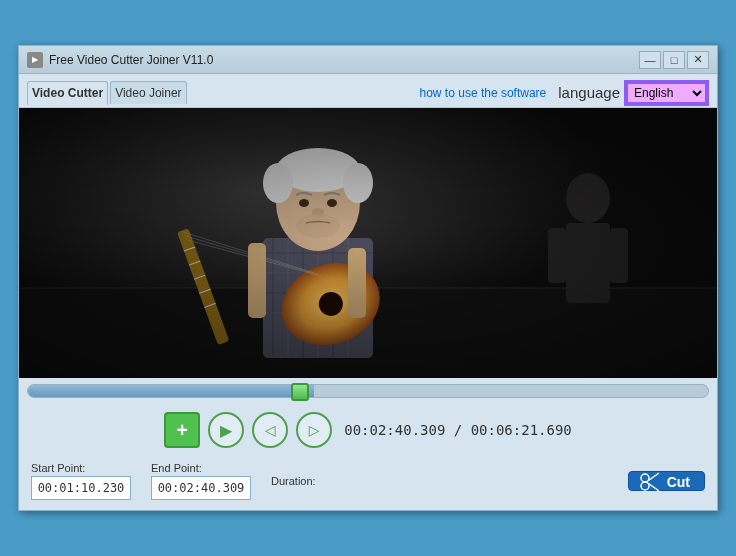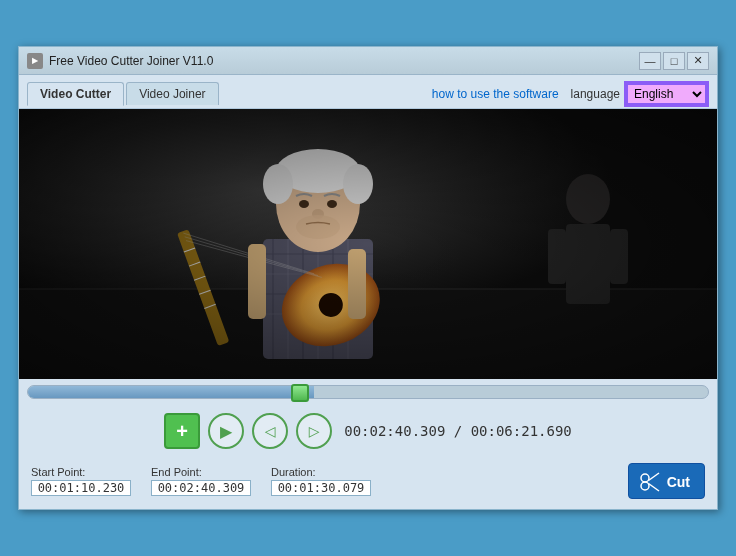--- a/index.html
+++ b/index.html
@@ -72,21 +72,21 @@
     .tabs-bar {
       display: flex;
       align-items: center;
       background: #d6e4f0;
       padding: 4px 8px 0 8px;
       border-bottom: 1px solid #b0c8dc;
       height: 34px;
     }
 
     .tab {
-      padding: 4px 12px;
+      padding: 4px 4px;
       border: 1px solid #9ab4c8;
       border-bottom: none;
       background: #c8dce8;
       font-size: 12px;
       cursor: pointer;
       color: #333;
       margin-right: 2px;
       border-radius: 3px 3px 0 0;
     }
 
@@ -101,21 +101,21 @@
     .how-to-link {
       margin-left: auto;
       color: #0066cc;
       cursor: pointer;
       font-size: 12px;
     }
 
     .lang-label {
       margin-left: 12px;
       color: #333;
-      font-size: 12px;
+      font-size: 15px;
     }
 
     .lang-select {
       margin-left: 4px;
       font-size: 12px;
       border: 4px solid #8b5cf6;
       background: #f0abfc;
       padding: 1px 2px;
       min-width: 70px;
     }
@@ -237,21 +237,21 @@
       margin-right: 20px;
     }
 
     .point-label {
       font-size: 11px;
       color: #333;
     }
 
     .point-input {
       width: 100px;
-      height: 16px;
+      height: 24px;
       border: 1px solid #8ab0c8;
       background: white;
       font-family: monospace;
       font-size: 12px;
       text-align: center;
       color: #333;
       padding: 0 4px;
     }
 
     .duration-group {
@@ -267,21 +267,21 @@
       align-items: center;
       background: #1a6ab8;
       border: 1px solid #1050a0;
       border-radius: 4px;
       padding: 8px 14px 6px 10px;
       cursor: pointer;
       color: white;
       font-size: 14px;
       font-weight: bold;
       gap: 6px;
-      height: 36px;
+      height: 20px;
     }
 
     
     .video-svg {
       position: absolute;
       top: 0; left: 0;
       width: 100%; height: 100%;
     }
   </style>
 </head>
@@ -434,21 +434,20 @@
     <div class="point-group">
       <span class="point-label">Start Point:</span>
       <input class="point-input" type="text" value="00:01:10.230" style="">
     </div>
     <div class="point-group">
       <span class="point-label">End Point:</span>
       <input class="point-input" type="text" value="00:02:40.309" style="">
     </div>
     <div class="duration-group">
       <span class="point-label">Duration:</span>
-      <input class="point-input" type="text" value="00:01:30.079" style="">
     </div>
     <button class="cut-btn">
       <svg width="22" height="22" viewBox="0 0 22 22">
         <circle cx="6" cy="7" r="4" fill="none" stroke="white" stroke-width="1.5"></circle>
         <circle cx="6" cy="15" r="4" fill="none" stroke="white" stroke-width="1.5"></circle>
         <line x1="9.5" y1="9.5" x2="20" y2="2" stroke="white" stroke-width="1.5"></line>
         <line x1="9.5" y1="12.5" x2="20" y2="20" stroke="white" stroke-width="1.5"></line>
       </svg>
       <span>Cut</span>
     </button>

